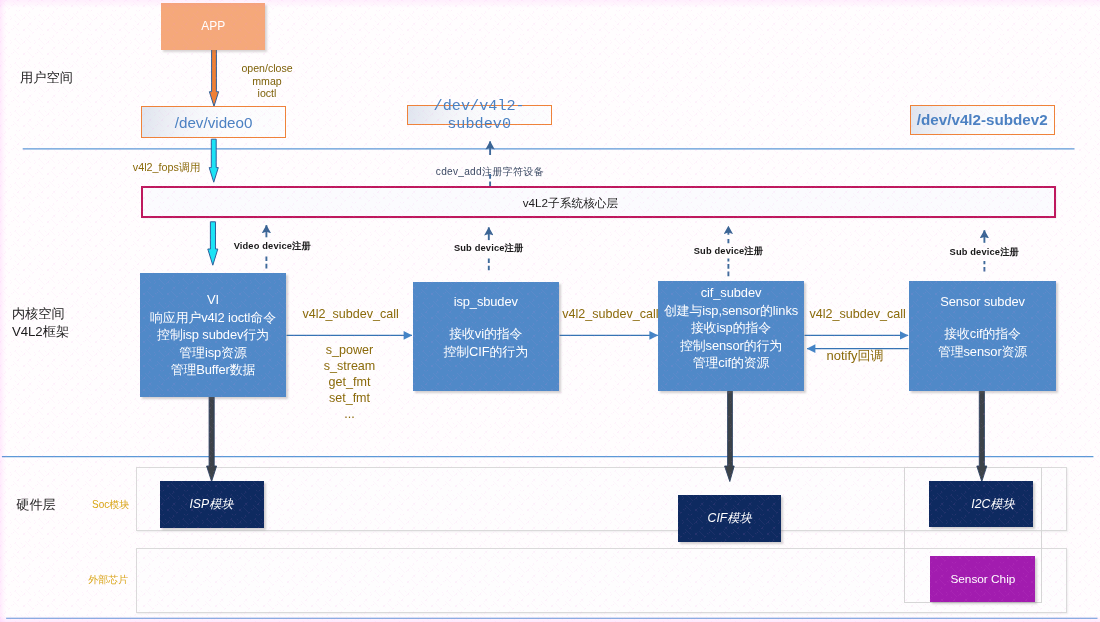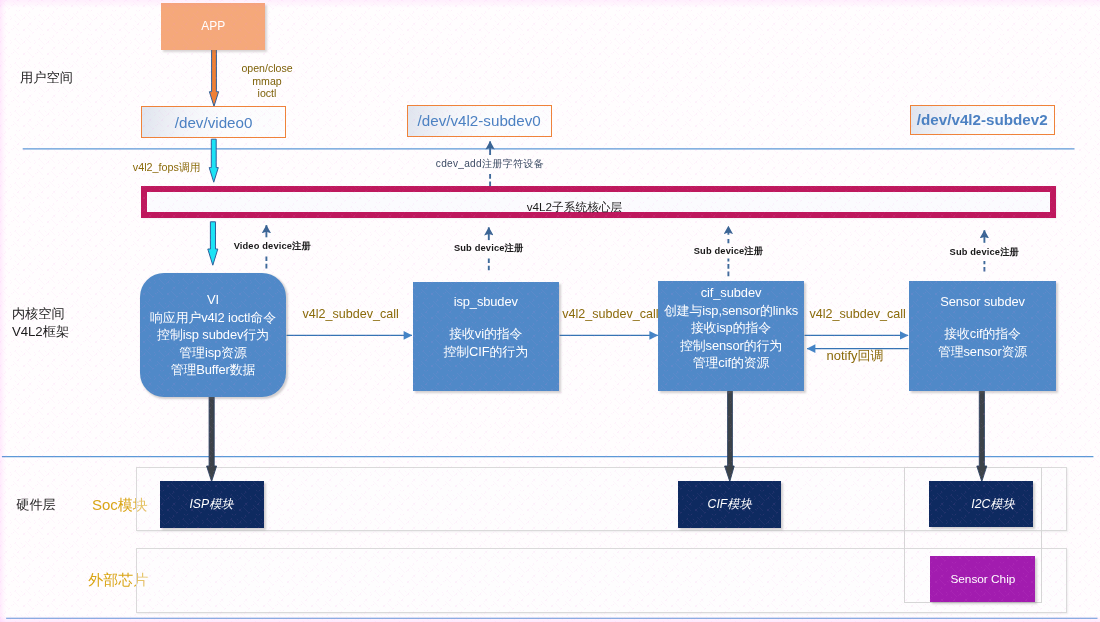--- a/index.html
+++ b/index.html
@@ -6,35 +6,35 @@
   html,body{margin:0;padding:0;background:#fff;}
   body{width:1100px;height:622px;overflow:hidden;
        font-family:"Liberation Sans","DejaVu Sans",sans-serif;}
   #stage{position:relative;width:1100px;height:622px;background:#fffdfe;}
   #texture{position:absolute;left:0;top:0;width:1100px;height:622px;pointer-events:none;z-index:50;opacity:.5;}
   .abs{position:absolute;box-sizing:border-box;}
   .ctr{display:flex;align-items:center;justify-content:center;text-align:center;}
 
   
   .layerlbl{color:#1a1a1a;font-size:13.2px;line-height:17.9px;}
-  .smalllbl{color:#d9a514;font-size:15px;line-height:15.6px;}
+  .smalllbl{color:#d9a514;font-size:10px;line-height:15.6px;}
 
   
   .appbox{background:#f5a87a;color:#fff;font-size:12px;box-shadow:1.5px 1.5px 2px rgba(120,110,110,.28);}
   .devbox{border:1.25px solid #ef8239;color:#4b81c2;font-size:15.2px;
           background:linear-gradient(100deg,#dfe5ef 0%,#e9ecf3 14%,#f3f5f9 32%,#fbfcfd 55%,#fdfdfe 100%);}
-  .corebox{border:6px solid #be185d;background:rgba(250,250,253,.7);color:#1a1a1a;font-size:11.7px;box-shadow:0.8px 1.2px 1.6px rgba(120,120,130,.16);}
+  .corebox{border:2px solid #be185d;background:rgba(250,250,253,.7);color:#1a1a1a;font-size:11.7px;box-shadow:0.8px 1.2px 1.6px rgba(120,120,130,.16);}
   .bluebox{background:#5089c8;color:#fff;font-size:12.9px;line-height:17.6px;letter-spacing:-0.1px;box-shadow:1.6px 1.6px 2px rgba(110,105,105,.30);}
   .navybox{background:#0e2a60;color:#fff;font-size:12.2px;box-shadow:1.6px 1.6px 2px rgba(110,105,105,.30);font-style:italic;}
   .greybox{background:#a21caf;color:#fff;font-size:11.8px;box-shadow:1.6px 1.6px 2px rgba(110,105,105,.30);}
   .panel{border:1px solid #dadada;background:rgba(253,252,254,.35);box-shadow:0.6px 0.9px 1.3px rgba(125,125,135,.12);}
   .tallrect{border:1px solid #d6d6d6;background:transparent;}
 
   .arrowlbl{color:#8a6a09;font-size:12.55px;line-height:16.1px;}
-  .dashlbl{color:#3b4a63;font-size:11px;}
+  .dashlbl{color:#3b4a63;font-size:11px;margin-top:8px;}
   .darklbl{color:#171717;font-size:9.3px;font-weight:bold;line-height:13px;letter-spacing:.15px;}
   svg.ov{position:absolute;left:0;top:0;overflow:visible;z-index:20;}
   .panel,.tallrect{z-index:5;}
   .navybox,.greybox,.bluebox,.appbox,.devbox,.corebox{z-index:30;}
 </style>
 </head>
 <body>
 
 <div id="stage">
 
@@ -108,32 +108,32 @@
 
   <div class="abs" style="left:237px;top:62px;width:60px;text-align:center;line-height:12.5px;font-size:10.6px;color:#7d6108;">
     <div>open/close</div>
     <div>mmap</div>
     <div>ioctl</div>
   </div>
 
   <div class="abs devbox ctr" style="left:141.1px;top:106.2px;width:145px;height:32px;">
     <span>/dev/video0</span>
   </div>
-  <div class="abs devbox ctr" style="left:406.5px;top:104.8px;width:145.3px;height:32px;">
+  <div class="abs devbox ctr" style="left:406.5px;top:104.8px;width:145.3px;height:20px;font-family:Liberation Mono, monospace;">
     <span>/dev/v4l2-subdev0</span>
   </div>
   <div class="abs devbox ctr" style="left:909.6px;top:104.5px;width:145.4px;height:30.5px;font-weight:bold;">
     <span>/dev/v4l2-subdev2</span>
   </div>
 
   <div class="abs corebox" style="left:140.9px;top:186.4px;width:915px;height:31.3px;">
     <span class="abs" style="left:237.6px;top:7.3px;width:380px;text-align:center;">v4L2子系统核心层</span>
   </div>
 
-  <div class="abs bluebox ctr" style="left:140px;top:272.8px;width:146px;height:124.6px;flex-direction:column;border-radius:24px;">
+  <div class="abs bluebox ctr" style="left:140px;top:272.8px;width:146px;height:124.6px;flex-direction:column;">
     <div>VI</div>
     <div>响应用户v4l2 ioctl命令</div>
     <div>控制isp subdev行为</div>
     <div>管理isp资源</div>
     <div>管理Buffer数据</div>
   </div>
 
   <div class="abs bluebox ctr" style="left:412.5px;top:282px;width:146.5px;height:108.5px;flex-direction:column;padding-bottom:19px;">
     <div>isp_sbudev</div>
     <div style="height:14.4px;line-height:14.4px;">&nbsp;</div>
@@ -161,29 +161,36 @@
   <div class="abs darklbl" style="left:221px;top:239.5px;width:90px;text-align:right;">Video device注册</div>
   <div class="abs darklbl" style="left:448.7px;top:241.9px;width:80px;text-align:center;">Sub device注册</div>
   <div class="abs darklbl" style="left:688.5px;top:245.2px;width:80px;text-align:center;">Sub device注册</div>
   <div class="abs darklbl" style="left:944.3px;top:245.9px;width:80px;text-align:center;">Sub device注册</div>
 
   <div class="abs arrowlbl" style="left:302.5px;top:306.2px;width:95px;text-align:center;">v4l2_subdev_call</div>
   <div class="abs arrowlbl" style="left:562.3px;top:306.1px;width:95px;text-align:center;">v4l2_subdev_call</div>
   <div class="abs arrowlbl" style="left:809.5px;top:306.1px;width:95px;text-align:center;">v4l2_subdev_call</div>
   <div class="abs arrowlbl" style="left:815px;top:347.6px;width:80px;text-align:center;font-size:13px;">notify回调</div>
 
+  <div class="abs arrowlbl" style="left:303.5px;top:341.9px;width:92px;text-align:center;line-height:16.1px;">
+    <div>s_power</div>
+    <div>s_stream</div>
+    <div>get_fmt</div>
+    <div>set_fmt</div>
+    <div>...</div>
+  </div>
 
   <div class="abs panel" style="left:135.7px;top:466.9px;width:931.6px;height:64.1px;"></div>
   <div class="abs panel" style="left:135.7px;top:547.8px;width:931.6px;height:64.9px;"></div>
   <div class="abs tallrect" style="left:903.7px;top:466.9px;width:138.2px;height:136px;"></div>
 
   <div class="abs navybox ctr" style="left:159.5px;top:481.3px;width:104px;height:47.2px;">
     <span>ISP模块</span>
   </div>
-  <div class="abs navybox ctr" style="left:677.8px;top:481px;width:103.6px;height:46.9px;">
+  <div class="abs navybox ctr" style="left:677.8px;top:495px;width:103.6px;height:46.9px;">
     <span>CIF模块</span>
   </div>
   <div class="abs navybox ctr" style="left:928.9px;top:481.3px;width:104.1px;height:46.2px;padding-left:24px;">
     <span>I2C模块</span>
   </div>
   <div class="abs greybox ctr" style="left:930.3px;top:556px;width:105.2px;height:46px;">
     <span>Sensor Chip</span>
   </div>
 
   <svg id="texture">

